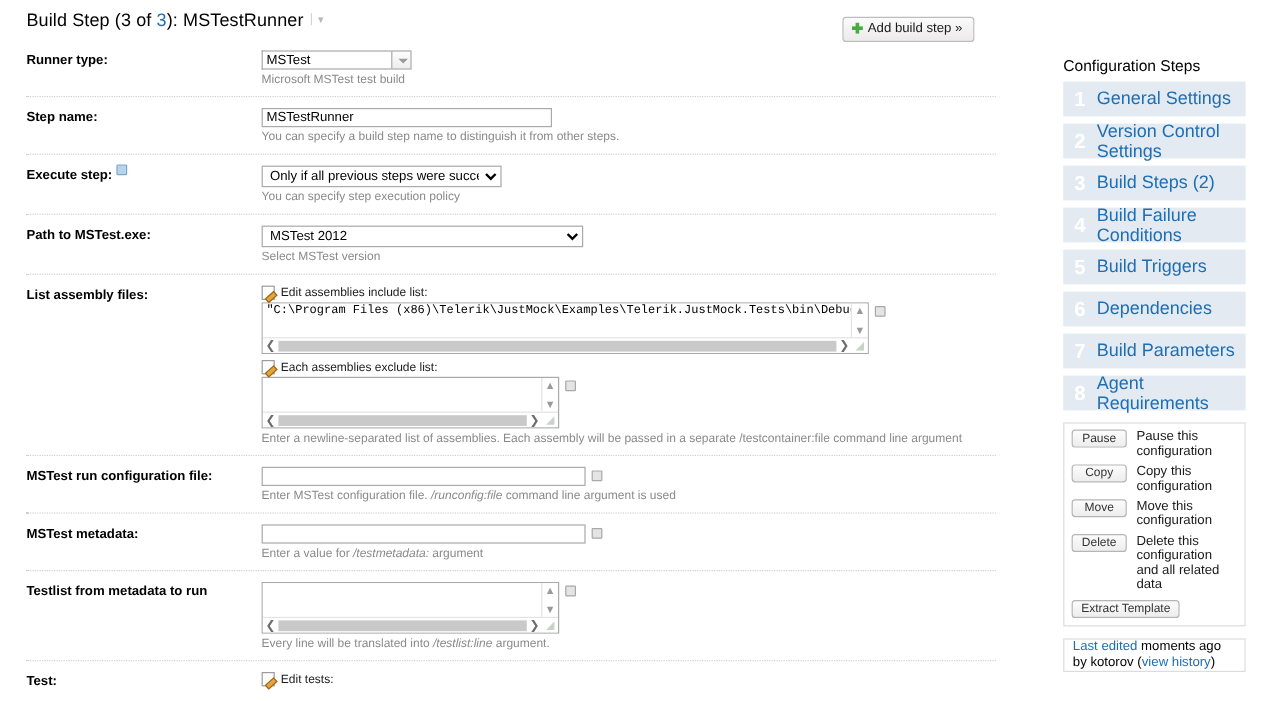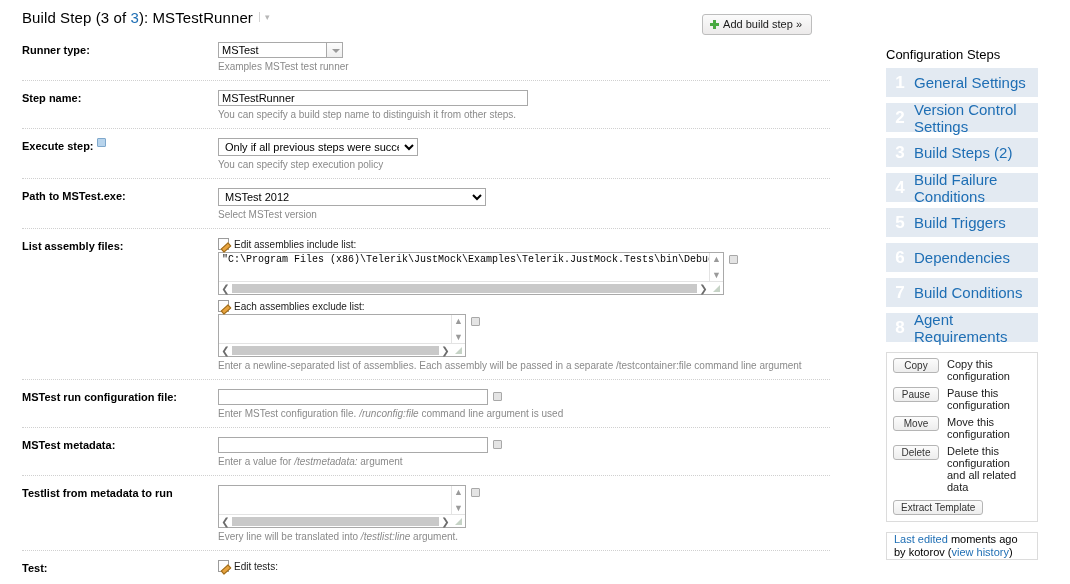--- a/index.html
+++ b/index.html
@@ -343,28 +343,28 @@
 
     <div class="form">
 
       <div class="row first">
         <div class="row-label">Runner type:</div>
         <div class="row-field">
           <div class="combo-wrap">
             <input class="combo-input" type="text" value="MSTest" style="">
             <div class="combo-btn"></div>
           </div>
-          <div class="hint">Examples MSTest test runner</div>
+          <div class="hint">Microsoft MSTest test build</div>
         </div>
       </div>
 
       <div class="row">
         <div class="row-label">Step name:</div>
         <div class="row-field">
-          <input class="txt" style="width: 310px;" type="text" value="MSTestRunner">
+          <input class="txt" style="width: 242px;" type="text" value="MSTestRunner">
           <div class="hint">You can specify a build step name to distinguish it from other steps.</div>
         </div>
       </div>
 
       <div class="row">
         <div class="row-label"><span>Execute step:</span><span class="help-icon"></span></div>
         <div class="row-field">
           <select class="sel" style="width:200px">
             <option>Only if all previous steps were successful</option>
           </select>
@@ -519,34 +519,34 @@
         <div class="step">
           <div class="step-num">5</div>
           <div class="step-label">Build Triggers</div>
         </div>
         <div class="step">
           <div class="step-num">6</div>
           <div class="step-label">Dependencies</div>
         </div>
         <div class="step">
           <div class="step-num">7</div>
-          <div class="step-label">Build Conditions</div>
+          <div class="step-label">Build Parameters</div>
         </div>
         <div class="step">
           <div class="step-num">8</div>
           <div class="step-label">Agent Requirements</div>
         </div>
       </div>
 
     <div class="panel" id="actions-panel"><div class="act">
+          <div class="act-btn">Pause</div>
+          <div class="act-text">Pause this configuration</div>
+        </div><div class="act">
           <div class="act-btn">Copy</div>
           <div class="act-text">Copy this configuration</div>
-        </div><div class="act">
-          <div class="act-btn">Pause</div>
-          <div class="act-text">Pause this configuration</div>
         </div><div class="act">
           <div class="act-btn">Move</div>
           <div class="act-text">Move this configuration</div>
         </div><div class="act">
           <div class="act-btn">Delete</div>
           <div class="act-text">Delete this configuration and all related data</div>
         </div><div class="tmpl-btn">Extract Template</div></div>
 
     <div class="edited">
       <span class="lnk">Last edited</span><span> moments ago</span><br>

